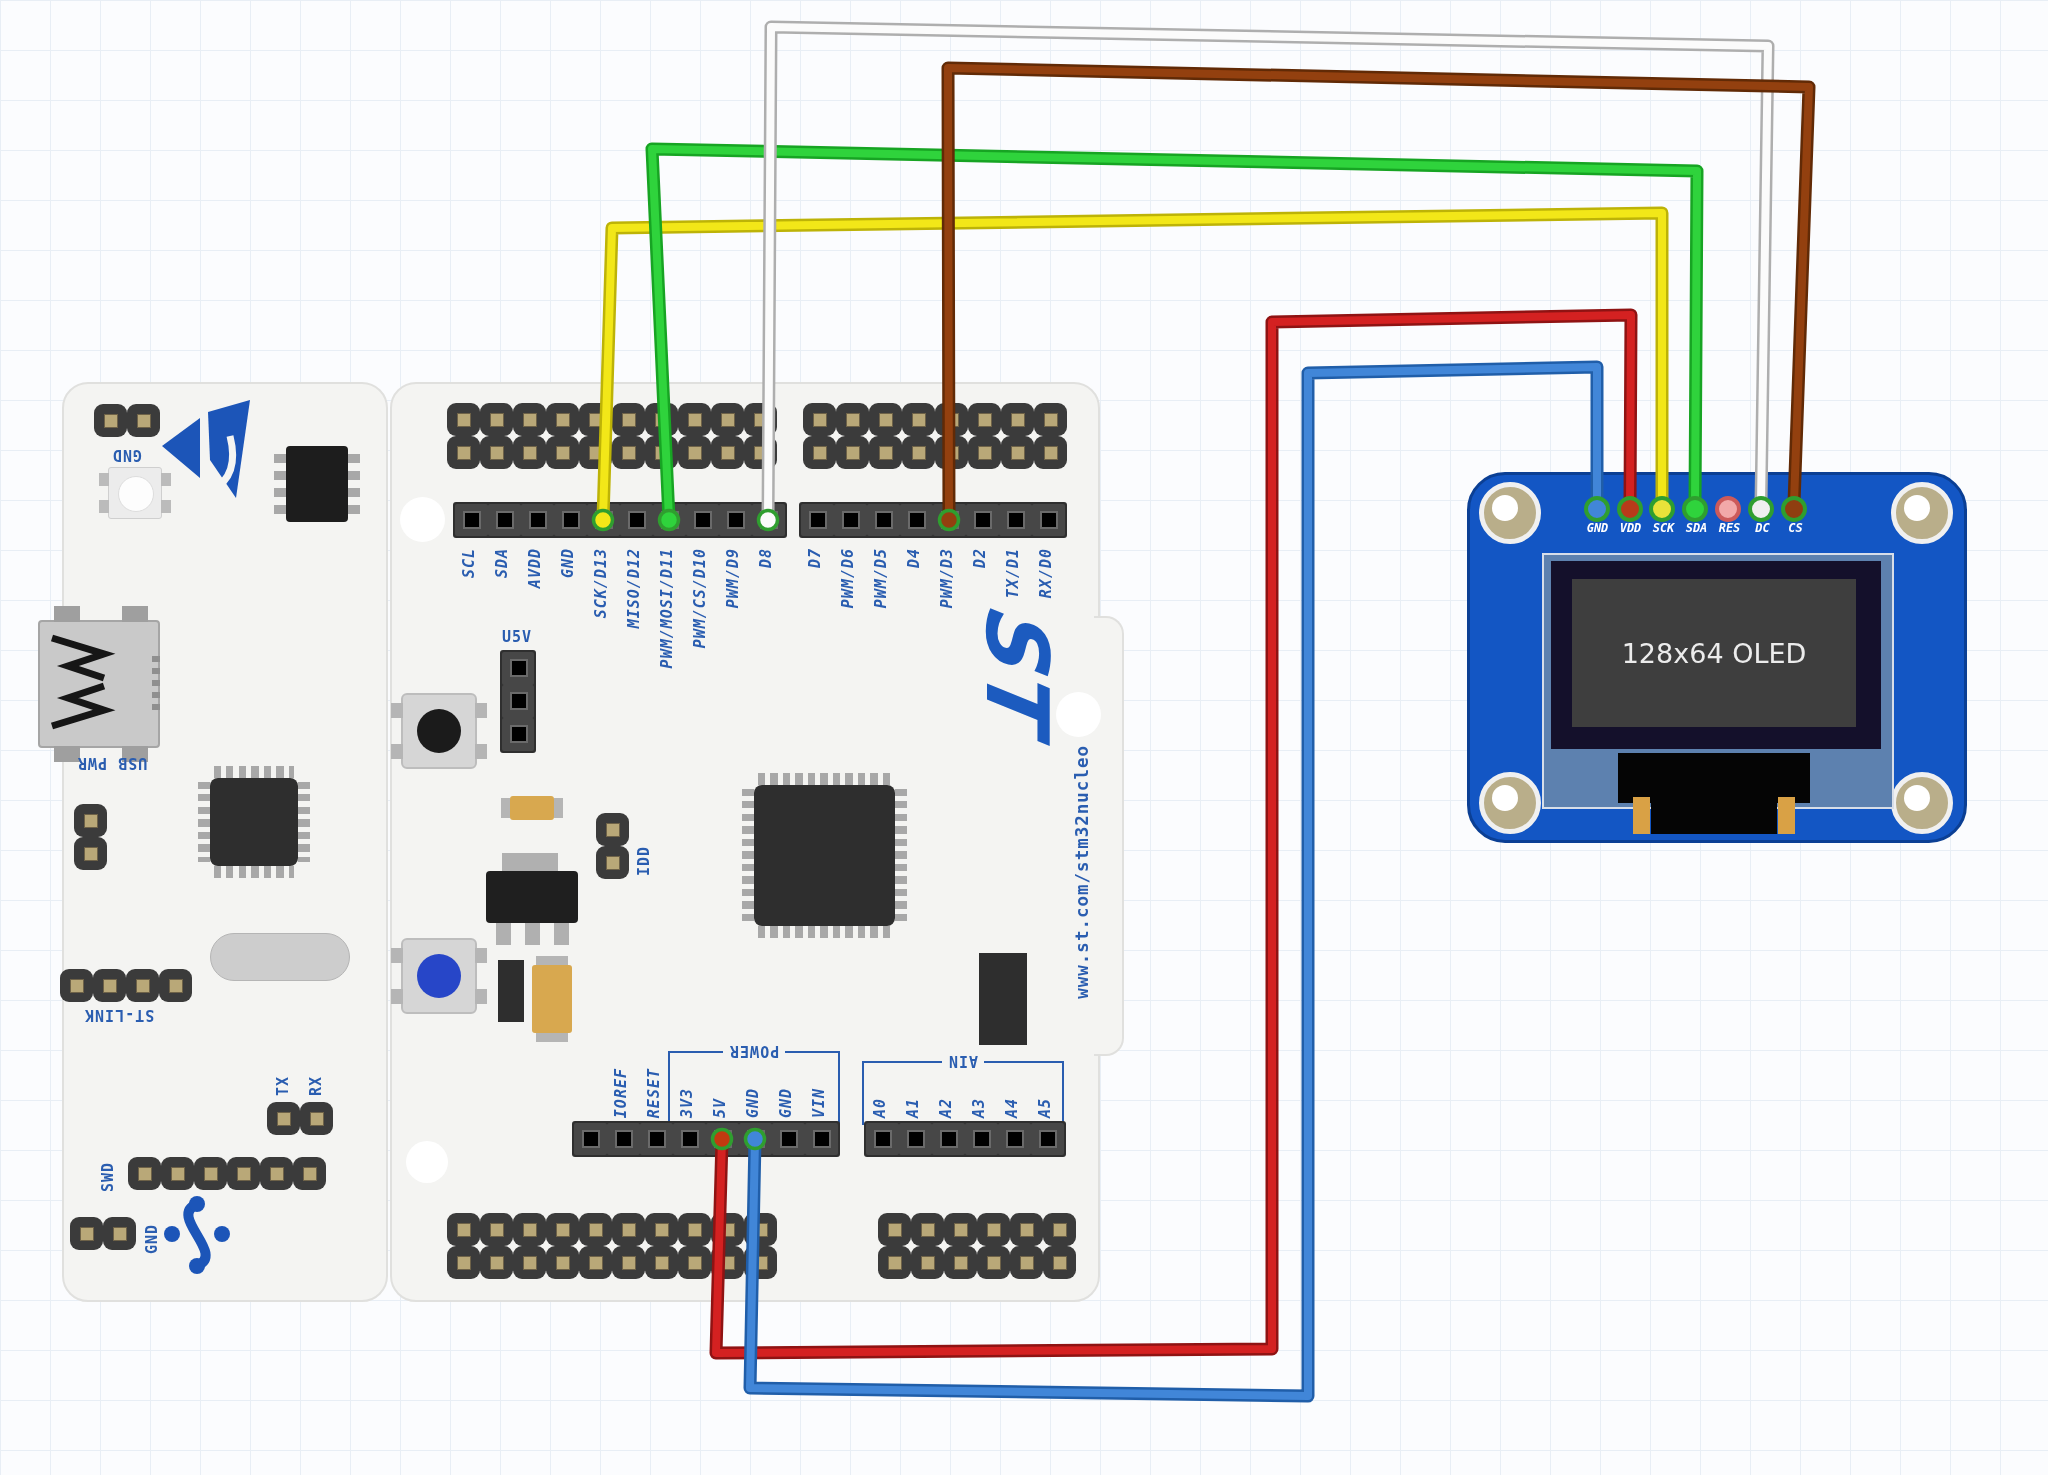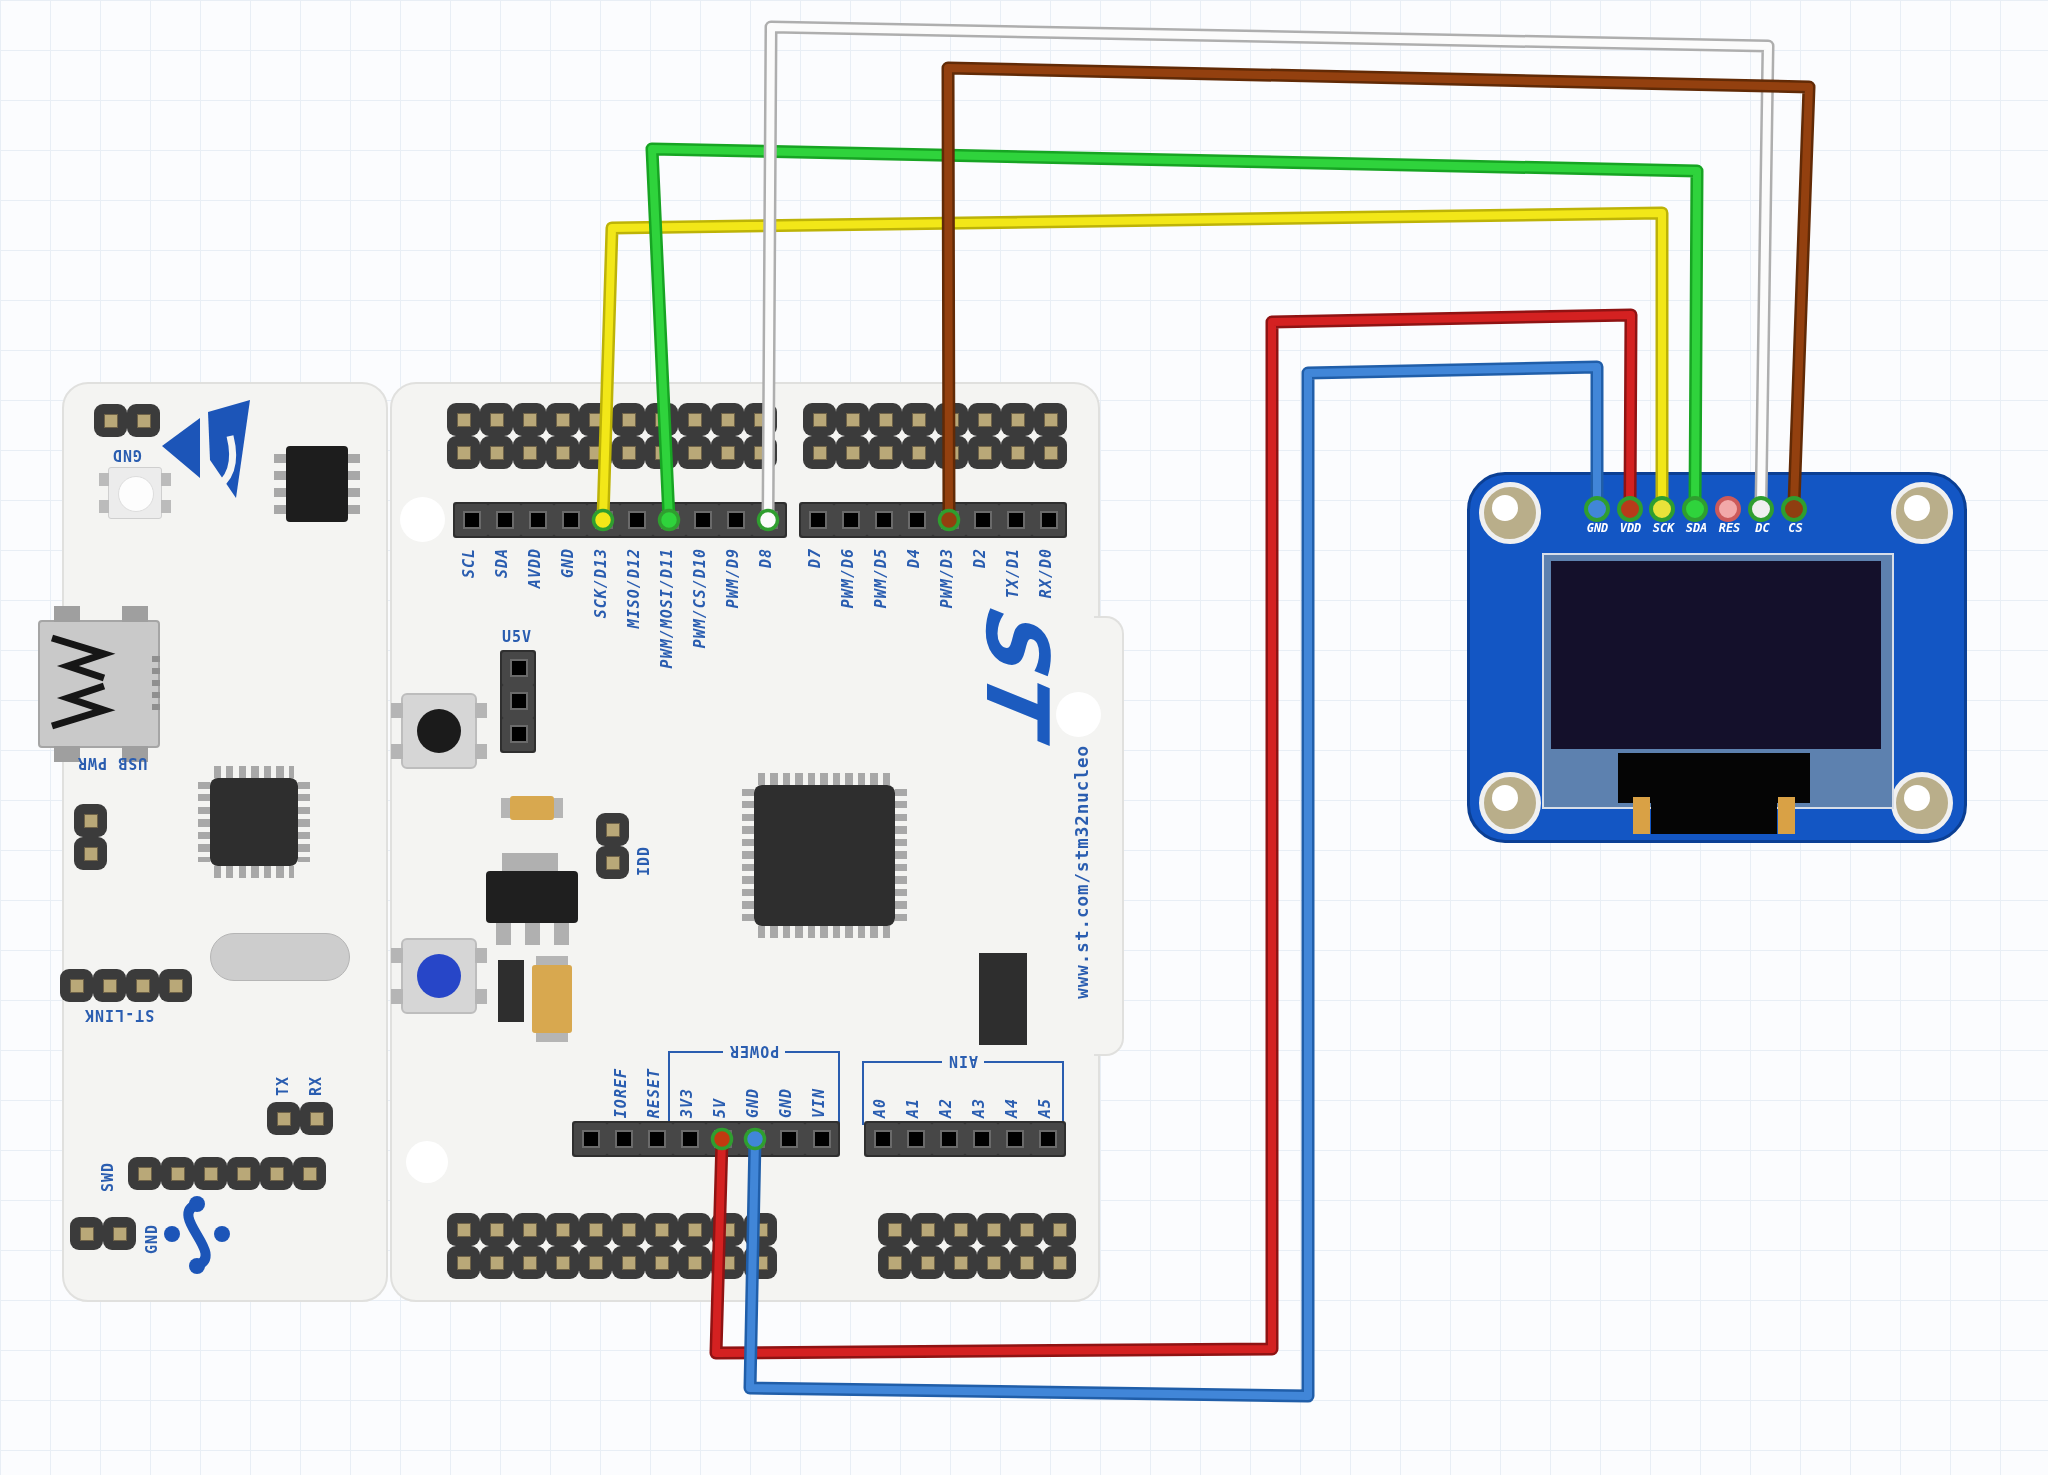--- a/index.html
+++ b/index.html
@@ -495,20 +495,23 @@
       <i></i>
     </div>
 
   <div class="oled">
     <div class="ohole" style="left:9px;top:7px;"></div>
     <div class="ohole" style="left:421px;top:7px;"></div>
     <div class="ohole" style="left:9px;top:297px;"></div>
     <div class="ohole" style="left:421px;top:297px;"></div>
     <div class="opanel"></div>
     <div class="obezel"></div>
+    <div class="oscreen">
+        <span>128x64 OLED</span>
+      </div>
     <div class="oconn1"></div>
     <div class="oconn2"></div>
     <div class="ogold" style="left:163px;"></div>
     <div class="ogold" style="left:308px;"></div>
     <div class="plabels opins" style="width:231px;">
 
     <span class="slot">
           <i class="olab">GND</i>
         </span>
         <span class="slot">

